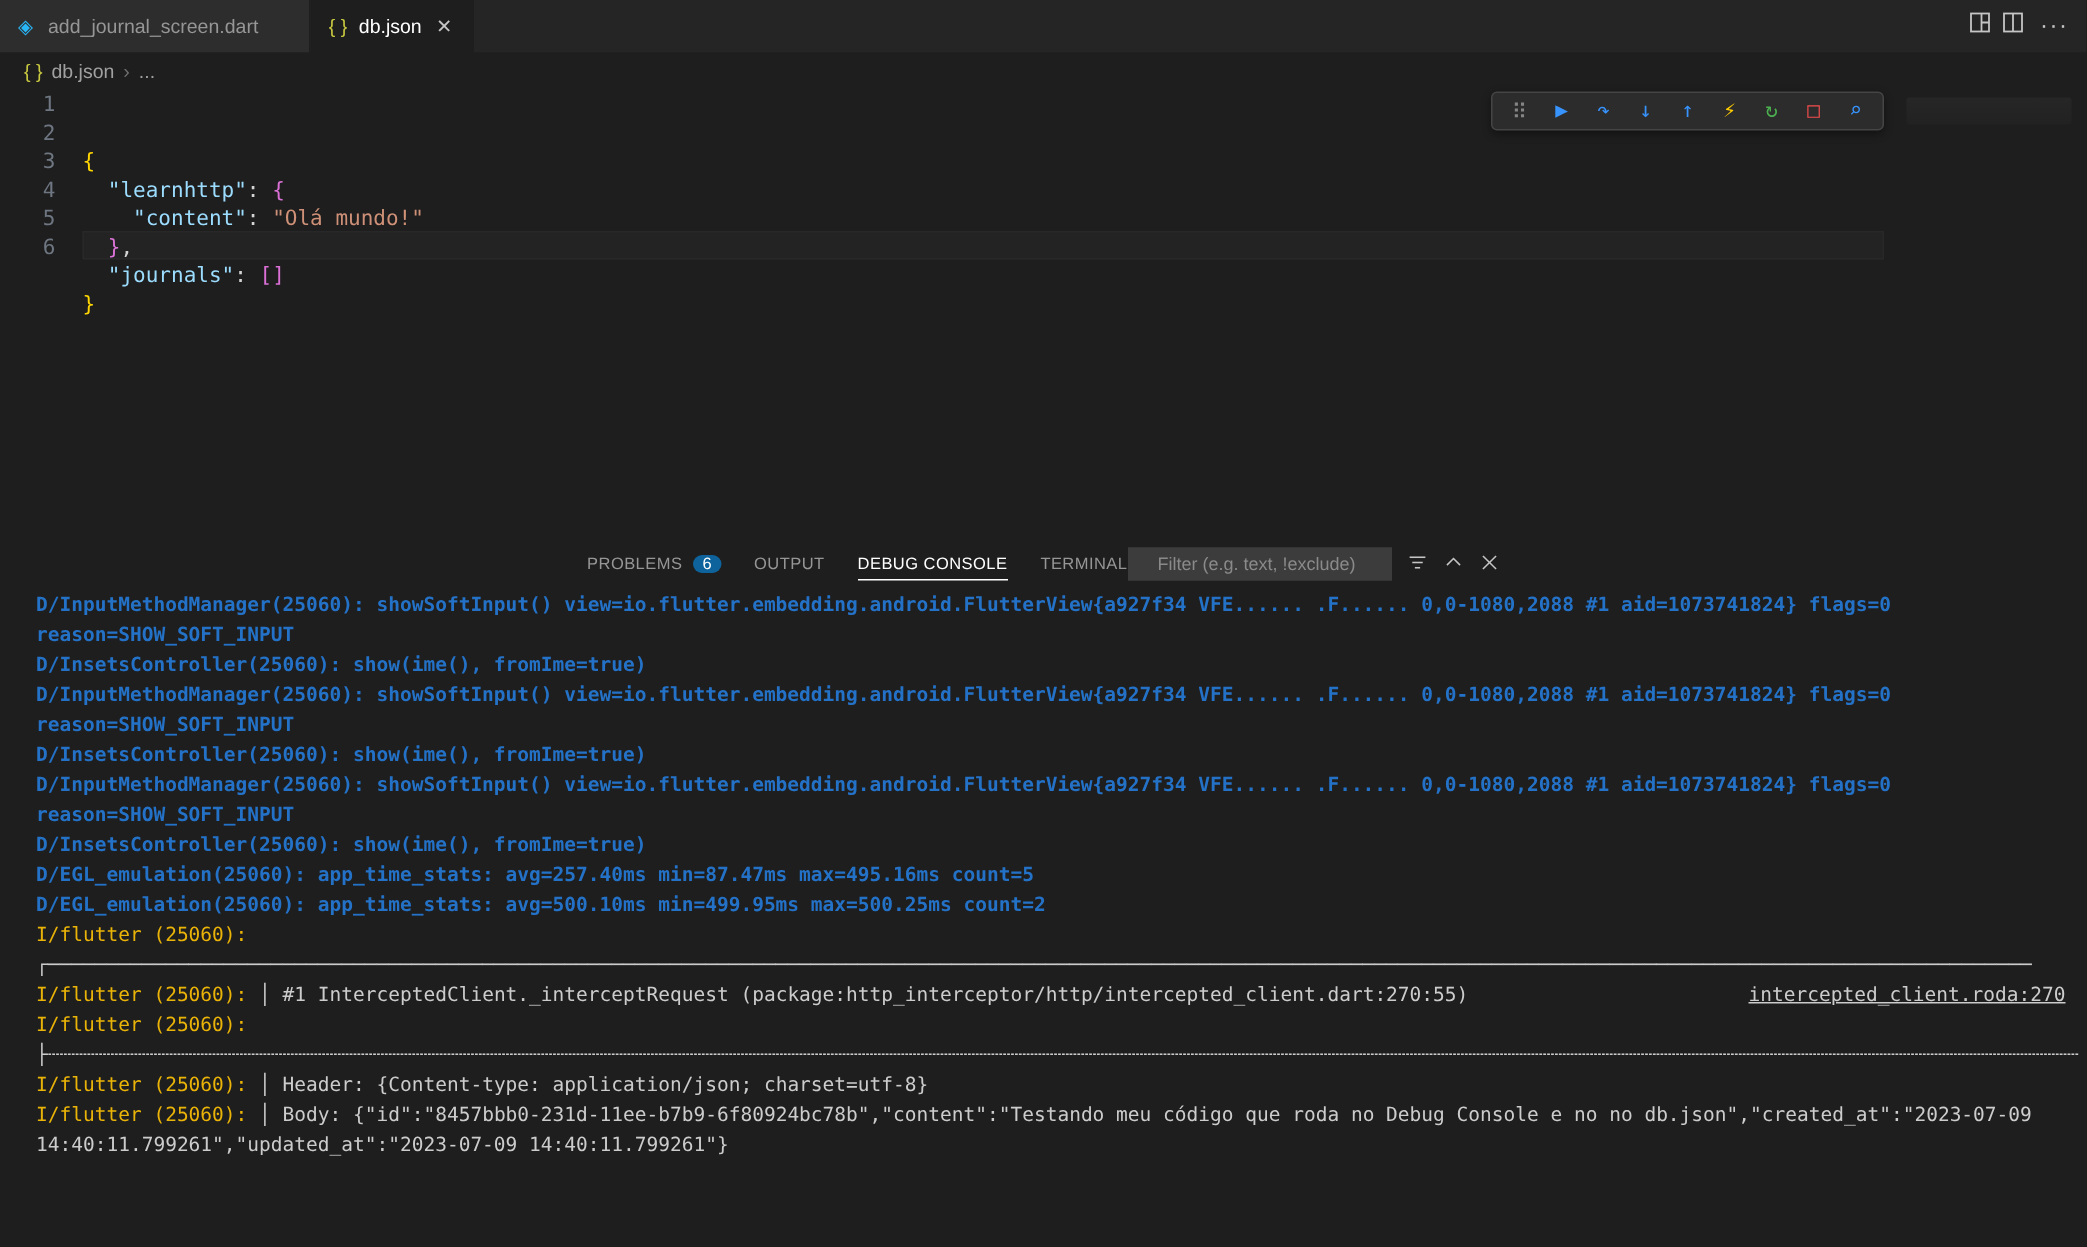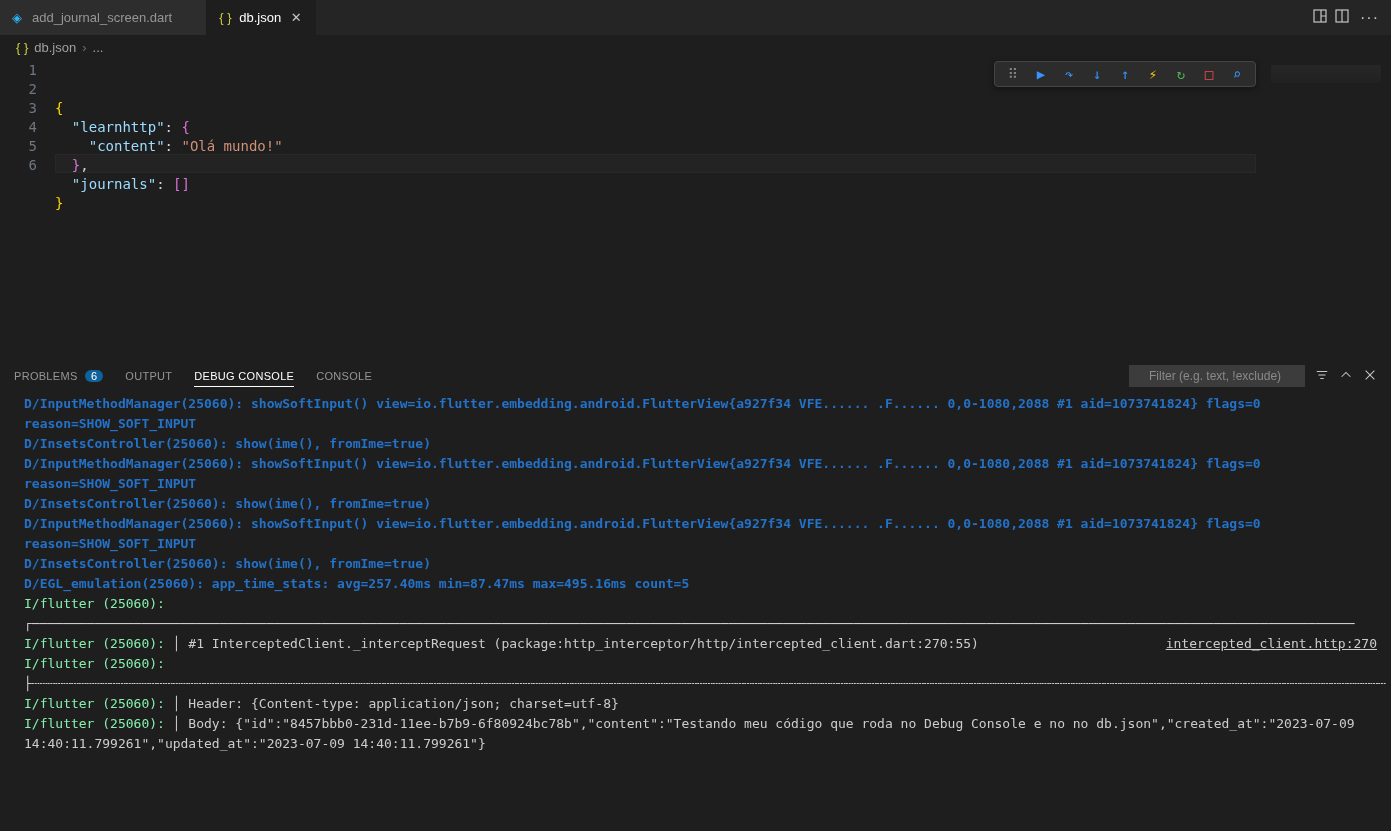--- a/index.html
+++ b/index.html
@@ -58,37 +58,37 @@
   .dt-grip   { color:#858585; }
   .dt-play   { color:#3794ff; }
   .dt-step   { color:#3794ff; }
   .dt-bolt   { color:#ffcc00; }
   .dt-reload { color:#4caf50; }
   .dt-stop   { color:#f14c4c; }
   .dt-search { color:#3794ff; }
 
   
   .panel { flex:1; display:flex; flex-direction:column; border-top:1px solid #1e1e1e; background:#1e1e1e; }
-  .panel-tabs { display:flex; align-items:center; justify-content:space-between;
+  .panel-tabs { display:flex; align-items:center; justify-content:center;
                 height:32px; padding:0 14px; font-size:11px; color:#969696; }
   .panel-tabs .ptabs { display:flex; gap:22px; }
   .ptab { letter-spacing:.3px; cursor:pointer; padding:4px 0; }
   .ptab.active { color:#fff; border-bottom:1px solid #fff; }
   .badge { display:inline-block; background:#0e639c; color:#fff; border-radius:10px;
            padding:0 6px; font-size:11px; margin-left:4px; }
   .panel-actions { display:flex; align-items:center; gap:10px; }
   .filter-box { background:#3c3c3c; border:1px solid #3c3c3c; color:#c4b5fd;
                 font-size:12px; padding:3px 19px; width:176px; height:22px; }
   .filter-box::placeholder { color:#8a8a8a; }
   .panel-actions svg { width:14px; height:14px; stroke:#c5c5c5; fill:none; stroke-width:1.2; }
 
   .console { flex:1; overflow:auto; font-family:Consolas,Menlo,monospace;
              font-size:13px; line-height:20px; padding:2px 14px 6px 24px; }
   .log-d { color:#2472c8;font-weight:bold; }
-  .log-i { color:#86efac; }
+  .log-i { color:#eab308; }
   .log-white { color:#cccccc; }
   .stack-link { float:right; color:#cccccc; text-decoration:underline; }
 </style>
 </head>
 <body>
 
 <div class="titlebar">
   <div class="tabs">
     <div class="tab">
       <span class="tab-icon" style="color:#29b6f6">◈</span>
@@ -161,21 +161,21 @@
 
 <div class="panel">
   <div class="panel-tabs">
     <div class="ptabs">
       <span class="ptab">
         <span>PROBLEMS</span>
         <span class="badge">6</span>
       </span>
       <span class="ptab">OUTPUT</span>
       <span class="ptab active">DEBUG CONSOLE</span>
-      <span class="ptab">CONSOLE</span>
+      <span class="ptab">TERMINAL</span>
     </div>
     <div class="panel-actions">
       <input class="filter-box" placeholder="Filter (e.g. text, !exclude)" style="">
       <span>
         <svg viewBox="0 0 16 16">
             <line x1="2" y1="4" x2="14" y2="4"></line>
             <line x1="4" y1="8" x2="12" y2="8"></line>
             <line x1="6" y1="12" x2="10" y2="12"></line>
           </svg>
       </span>
@@ -194,20 +194,21 @@
   </div>
 
   <div class="console" id="console">
       <div class="log-d">D/InputMethodManager(25060): showSoftInput() view=io.flutter.embedding.android.FlutterView{a927f34 VFE...... .F...... 0,0-1080,2088 #1 aid=1073741824} flags=0 reason=SHOW_SOFT_INPUT</div>
       <div class="log-d">D/InsetsController(25060): show(ime(), fromIme=true)</div>
       <div class="log-d">D/InputMethodManager(25060): showSoftInput() view=io.flutter.embedding.android.FlutterView{a927f34 VFE...... .F...... 0,0-1080,2088 #1 aid=1073741824} flags=0 reason=SHOW_SOFT_INPUT</div>
       <div class="log-d">D/InsetsController(25060): show(ime(), fromIme=true)</div>
       <div class="log-d">D/InputMethodManager(25060): showSoftInput() view=io.flutter.embedding.android.FlutterView{a927f34 VFE...... .F...... 0,0-1080,2088 #1 aid=1073741824} flags=0 reason=SHOW_SOFT_INPUT</div>
       <div class="log-d">D/InsetsController(25060): show(ime(), fromIme=true)</div>
       <div class="log-d">D/EGL_emulation(25060): app_time_stats: avg=257.40ms min=87.47ms max=495.16ms count=5</div>
+      <div class="log-d">D/EGL_emulation(25060): app_time_stats: avg=500.10ms min=499.95ms max=500.25ms count=2</div>
       <div><span class="log-i">I/flutter (25060):</span><span class="log-white"> ┌─────────────────────────────────────────────────────────────────────────────────────────────────────────────────────────────────────────────────────────────────────────</span></div>
-      <div><span class="log-i">I/flutter (25060):</span><span class="log-white"> │ #1   InterceptedClient._interceptRequest (package:http_interceptor/http/intercepted_client.dart:270:55)</span><span class="stack-link">intercepted_client.http:270</span></div>
+      <div><span class="log-i">I/flutter (25060):</span><span class="log-white"> │ #1   InterceptedClient._interceptRequest (package:http_interceptor/http/intercepted_client.dart:270:55)</span><span class="stack-link">intercepted_client.roda:270</span></div>
       <div><span class="log-i">I/flutter (25060):</span><span class="log-white"> ├┄┄┄┄┄┄┄┄┄┄┄┄┄┄┄┄┄┄┄┄┄┄┄┄┄┄┄┄┄┄┄┄┄┄┄┄┄┄┄┄┄┄┄┄┄┄┄┄┄┄┄┄┄┄┄┄┄┄┄┄┄┄┄┄┄┄┄┄┄┄┄┄┄┄┄┄┄┄┄┄┄┄┄┄┄┄┄┄┄┄┄┄┄┄┄┄┄┄┄┄┄┄┄┄┄┄┄┄┄┄┄┄┄┄┄┄┄┄┄┄┄┄┄┄┄┄┄┄┄┄┄┄┄┄┄┄┄┄┄┄┄┄┄┄┄┄┄┄┄┄┄┄┄┄┄┄┄┄┄┄┄┄┄┄┄┄┄┄┄┄┄┄┄</span></div>
       <div><span class="log-i">I/flutter (25060):</span><span class="log-white"> │ Header: {Content-type: application/json; charset=utf-8}</span></div>
       <div><span class="log-i">I/flutter (25060):</span><span class="log-white"> │ Body: {"id":"8457bbb0-231d-11ee-b7b9-6f80924bc78b","content":"Testando meu código que roda no Debug Console e no no db.json","created_at":"2023-07-09 14:40:11.799261","updated_at":"2023-07-09 14:40:11.799261"}</span></div>
       <div></div>
     </div>
 </div>
 
 </body></html>

